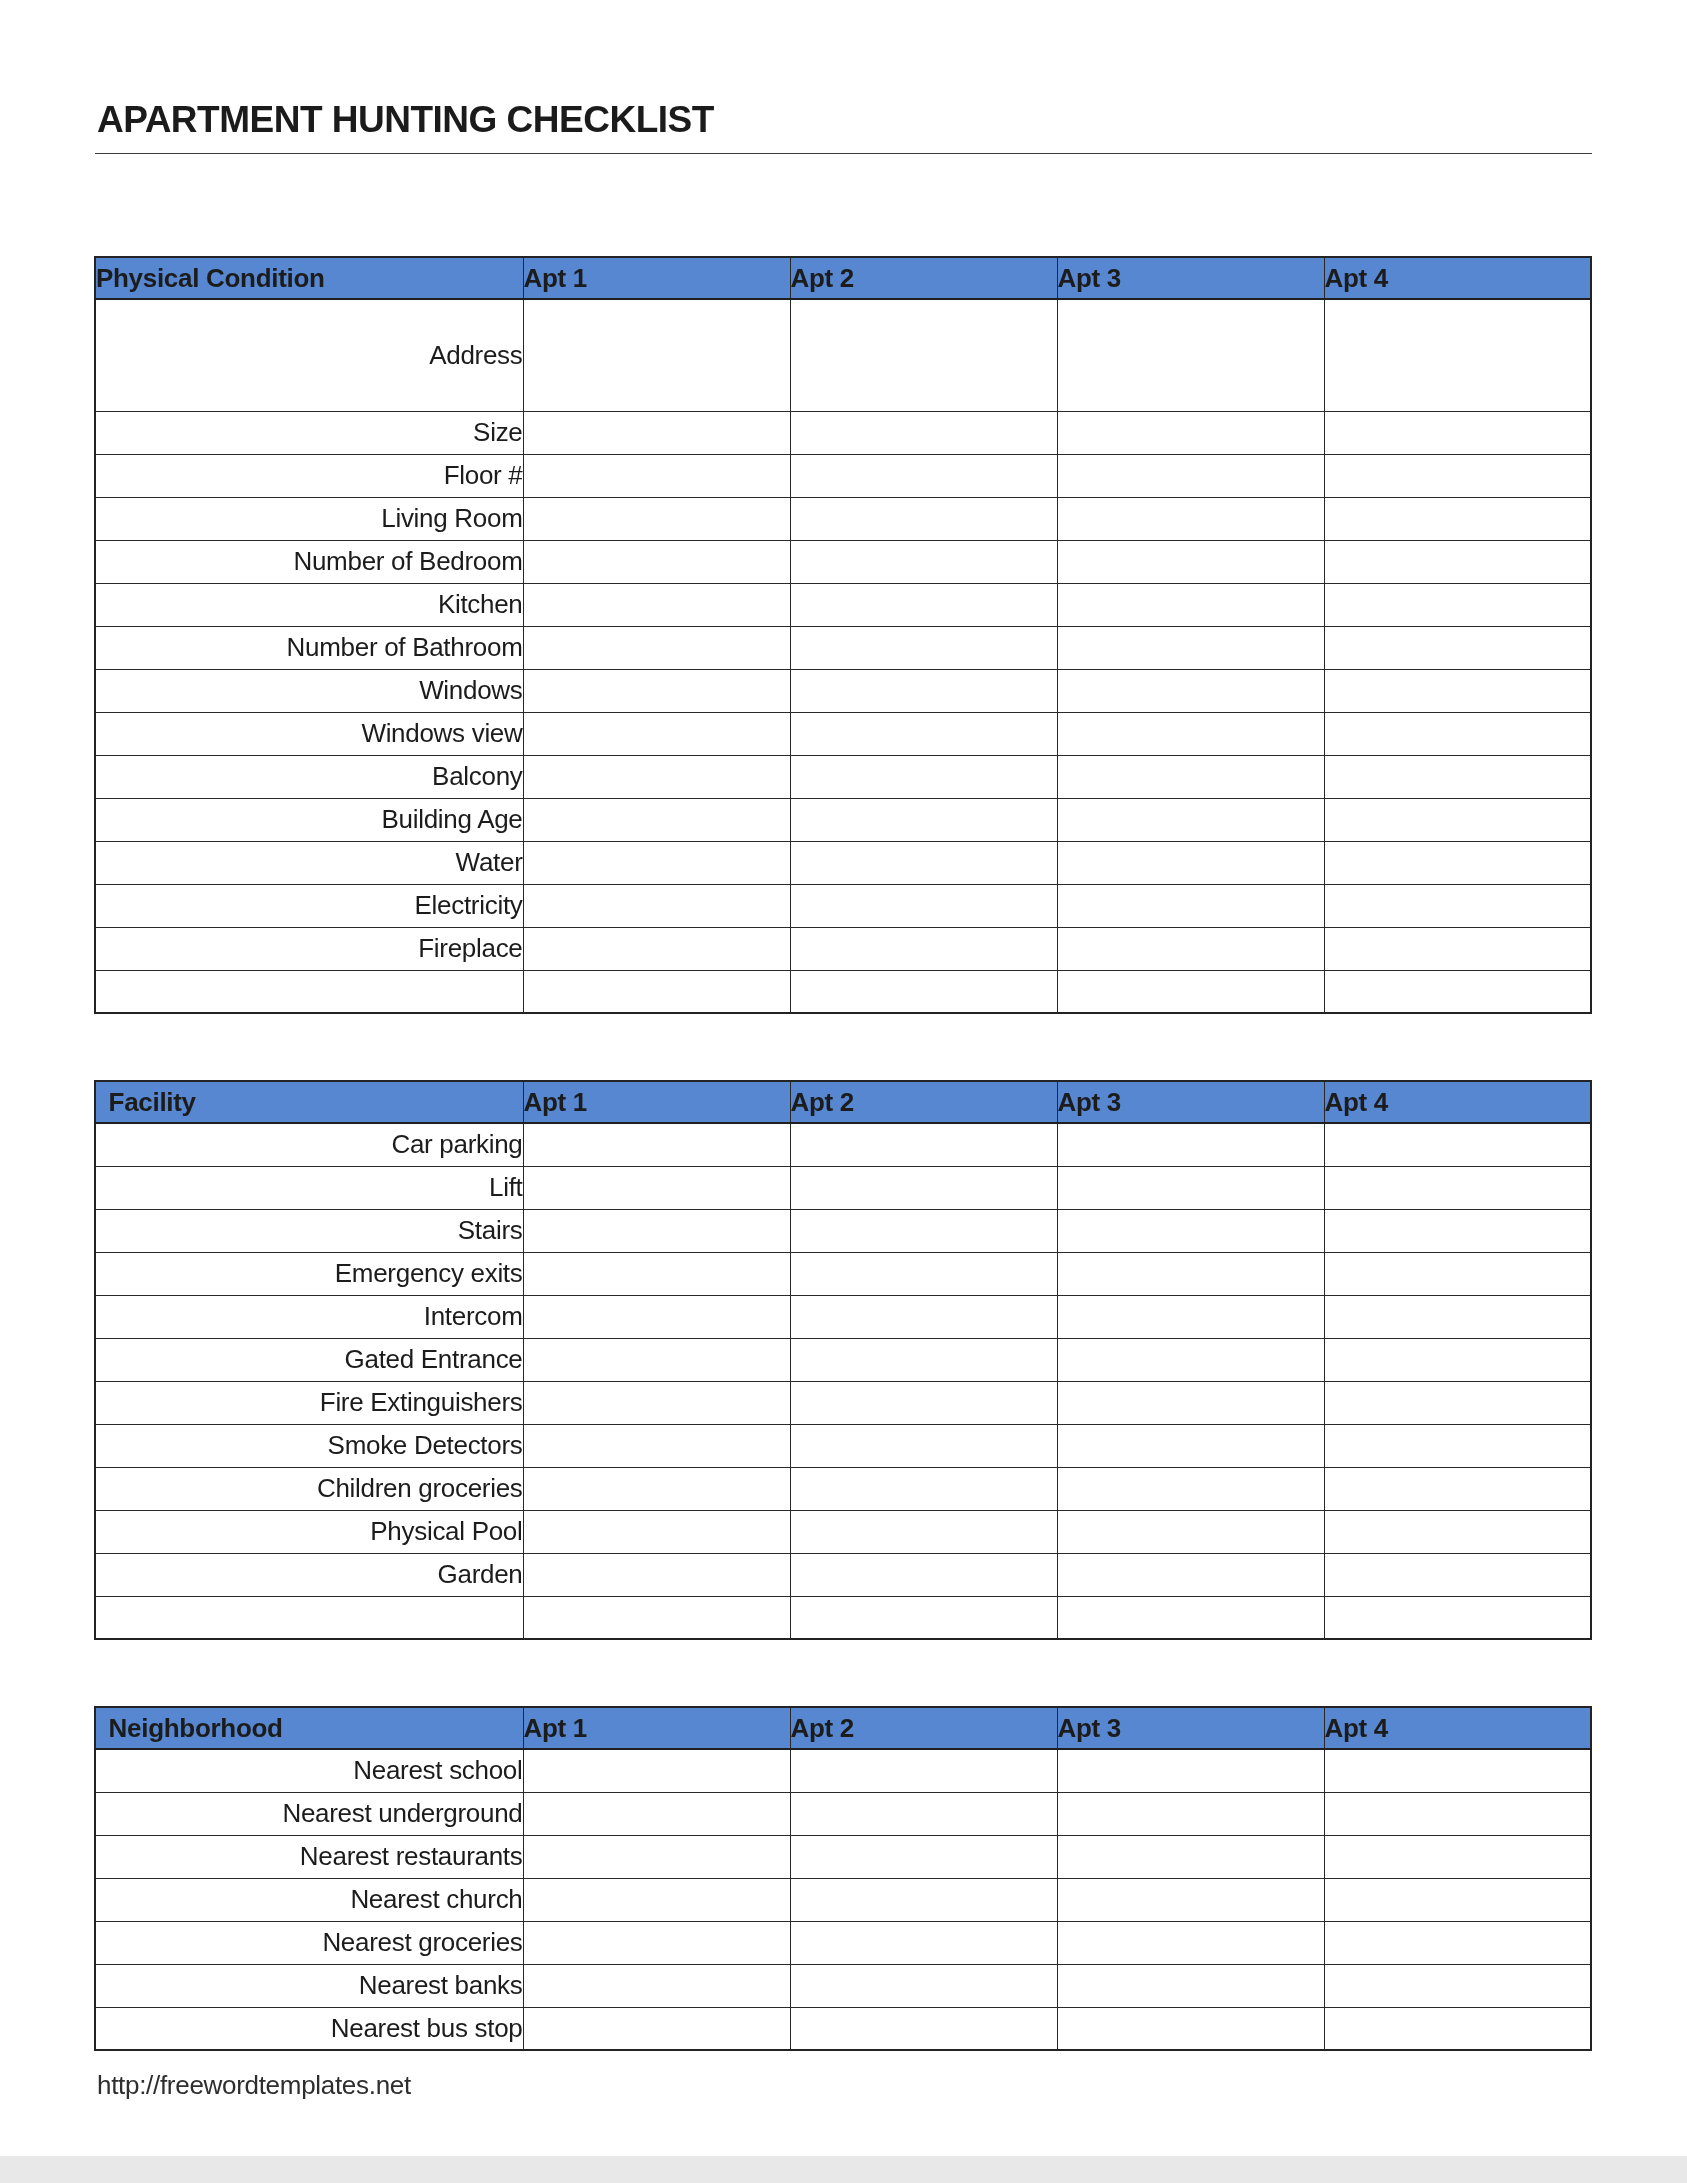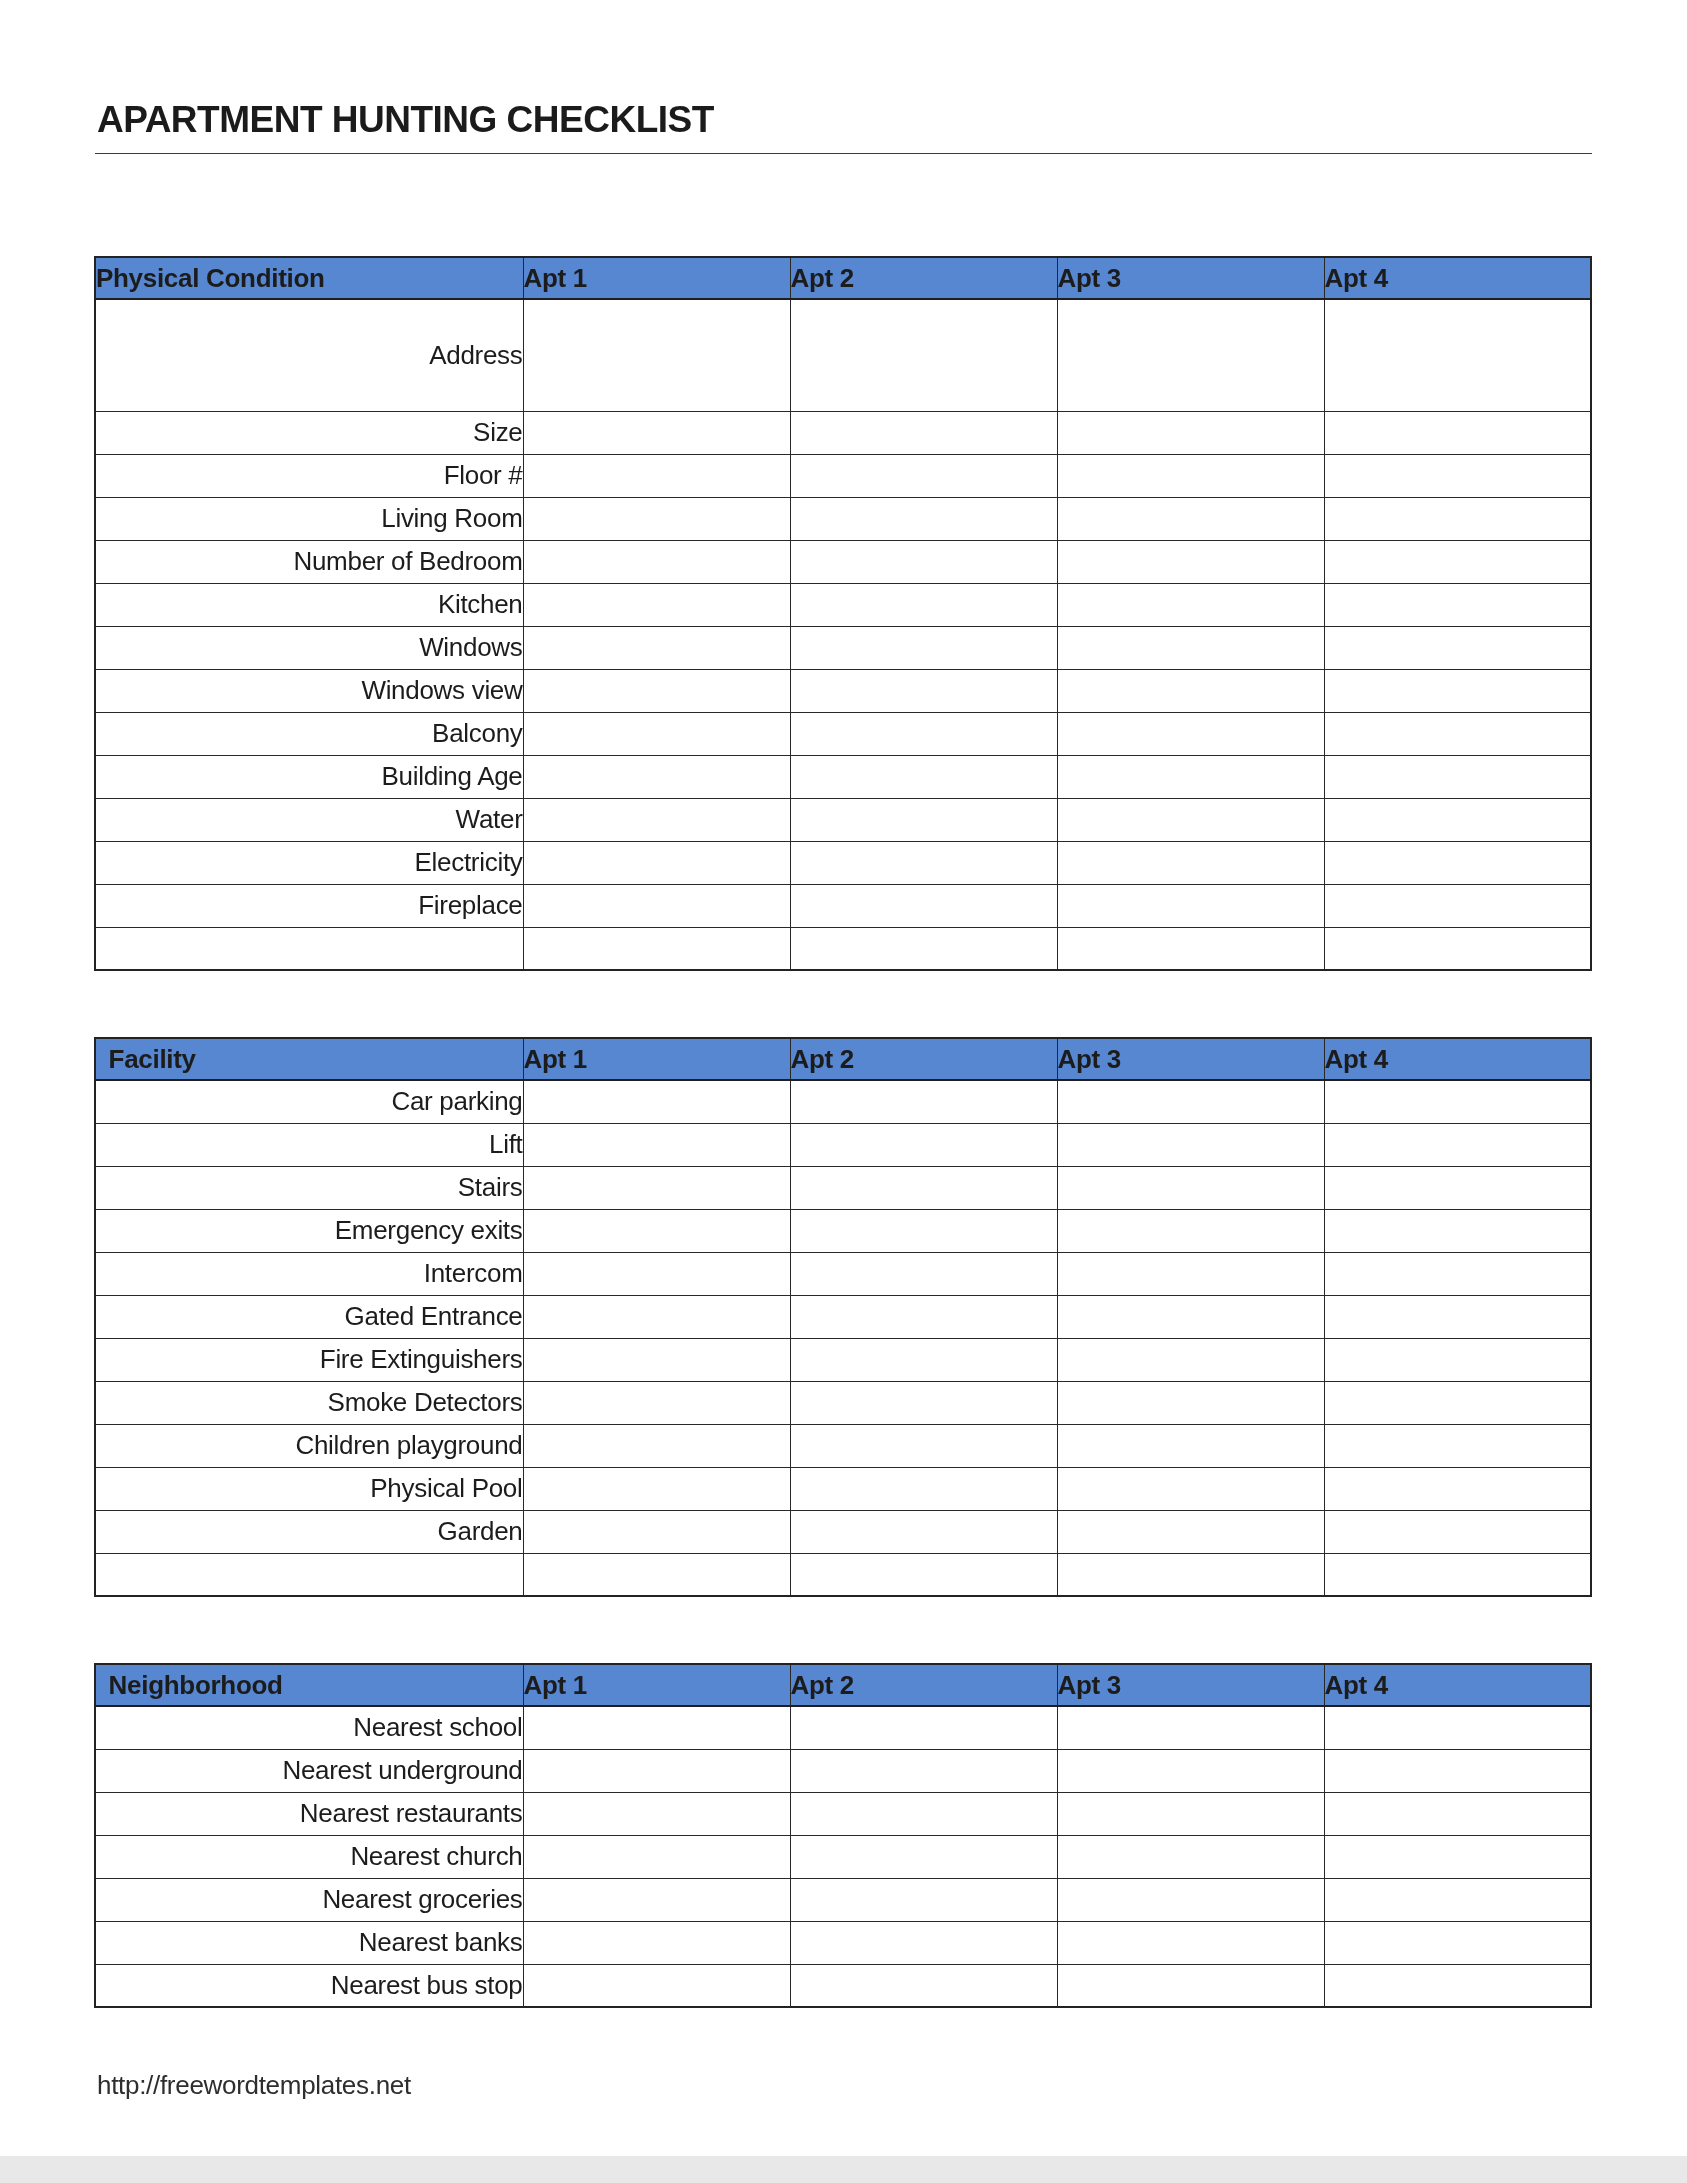--- a/index.html
+++ b/index.html
@@ -159,20 +159,27 @@
             <td></td>
           </tr>
           <tr>
             <td class="row-label">Kitchen</td>
             <td></td>
             <td></td>
             <td></td>
             <td></td>
           </tr>
           <tr>
+            <td class="row-label">Number of Bathroom</td>
+            <td></td>
+            <td></td>
+            <td></td>
+            <td></td>
+          </tr>
+          <tr>
             <td class="row-label">Windows</td>
             <td></td>
             <td></td>
             <td></td>
             <td></td>
           </tr>
           <tr>
             <td class="row-label">Windows view</td>
             <td></td>
             <td></td>
@@ -291,21 +298,21 @@
             <td></td>
           </tr>
           <tr>
             <td class="row-label">Smoke Detectors</td>
             <td></td>
             <td></td>
             <td></td>
             <td></td>
           </tr>
           <tr>
-            <td class="row-label">Children playground</td>
+            <td class="row-label">Children groceries</td>
             <td></td>
             <td></td>
             <td></td>
             <td></td>
           </tr>
           <tr>
             <td class="row-label">Physical Pool</td>
             <td></td>
             <td></td>
             <td></td>

